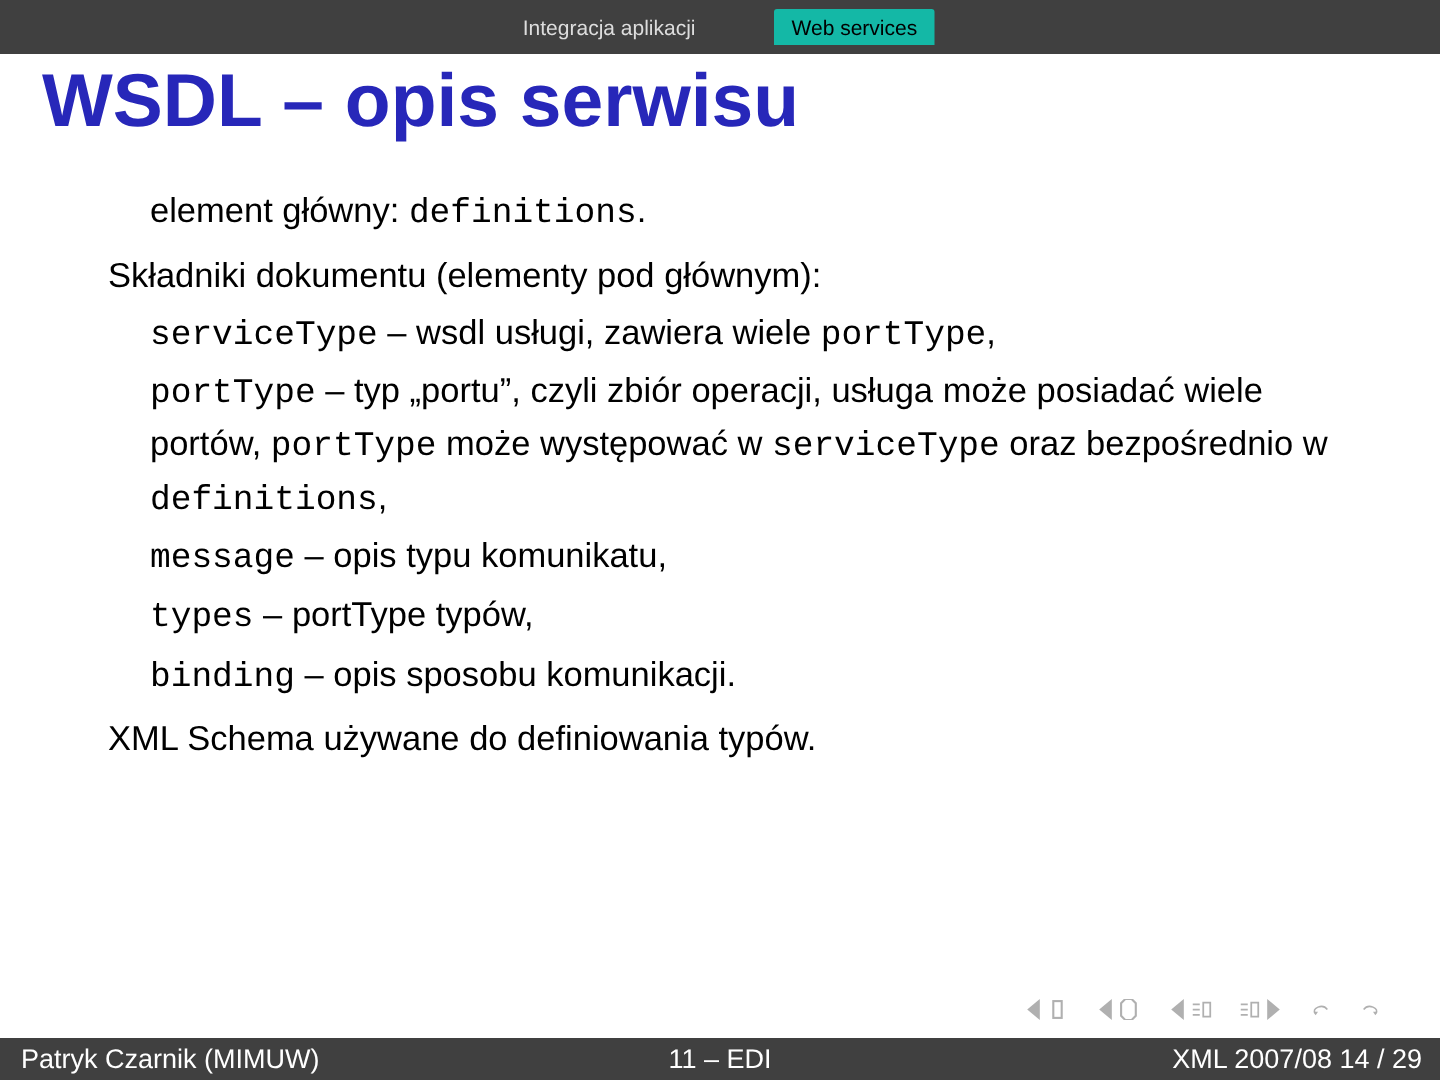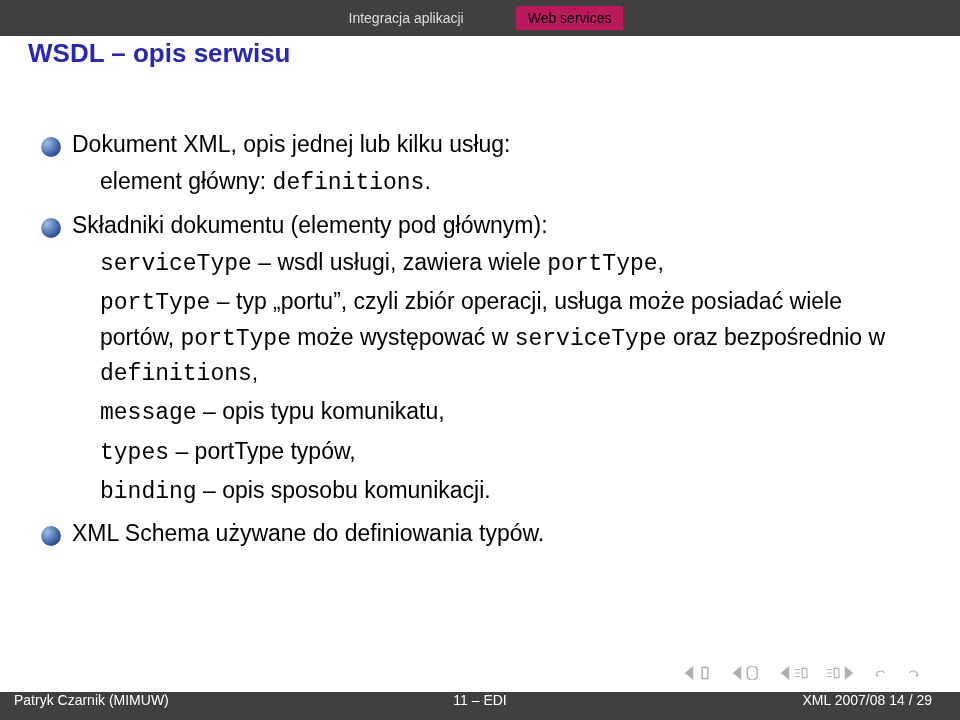--- a/index.html
+++ b/index.html
@@ -1,71 +1,57 @@
 <!DOCTYPE html>
 <html><head>
 <meta charset="utf-8">
 <style>
   * { box-sizing: border-box; margin: 0; padding: 0; }
   html, body { width: 960px; height: 720px; font-family: Arial, Helvetica, sans-serif; background: #fff; }
   .slide { position: relative; width: 960px; height: 720px; background: #fff; }
 
   .topnav { position: absolute; top: 0; left: 0; right: 0; height: 36px; background: #404040; display: flex; justify-content: center; align-items: center; gap: 40px; font-size: 14px; color: #ddd; }
   .topnav .tab { padding: 4px 12px; cursor: default; }
-  .topnav .tab.active { background: #be185d; color: #000; border-radius: 2px 2px 0 0; }
+  .topnav .tab.active { background: #14b8a6; color: #000; border-radius: 2px 2px 0 0; }
 
-  .title { position: absolute; top: 38px; left: 28px; font-size: 26px; color: #2727b9; font-weight: bold; }
+  .title { position: absolute; top: 38px; left: 28px; font-size: 50px; color: #2727b9; font-weight: bold; }
 
   .content { position: absolute; top: 120px; left: 40px; right: 40px; font-size: 23px; color: #000; line-height: 1.45; }
   .b1 { display: flex; margin-top: 8px; }
   .b1 .bullet { width: 22px; height: 22px; flex-shrink: 0; margin-right: 10px; margin-top: 6px; position: relative; }
   .b1 .bullet svg { width: 22px; height: 22px; }
   .b1-text { flex: 1; }
   .b2 { display: flex; margin-left: 36px; margin-top: 4px; }
   .b2 .bullet { width: 14px; height: 14px; flex-shrink: 0; margin-right: 10px; margin-top: 10px; }
   .b2 .bullet svg { width: 14px; height: 14px; }
   .b2-text { flex: 1; }
   .tt { font-family: "Courier New", monospace; }
 
   .nav-icons { position: absolute; bottom: 40px; right: 40px; display: flex; gap: 18px; align-items: center; font-size: 14px; color: #b0b0b0; }
   .nav-icons svg { width: 14px; height: 14px; }
   .nav-icons .pair { display: flex; gap: 2px; align-items: center; }
 
-  .footer { position: absolute; bottom: 0; left: 0; right: 0; height: 28px; background: #404040; color: #fff; display: flex; align-items: flex-start; font-size: 14px; }
+  .footer { position: absolute; bottom: 0; left: 0; right: 0; height: 28px; background: #404040; color: #fff; display: flex; align-items: center; font-size: 18px; }
   .footer .left { padding-left: 14px; }
   .footer .center { position: absolute; left: 50%; transform: translateX(-50%); }
-  .footer .right { margin-left: auto; padding-right: 28px; }
+  .footer .right { margin-left: auto; padding-right: 12px; }
 </style>
 </head>
 <body>
 
 <div class="slide">
   <div class="topnav">
     <div class="tab">Integracja aplikacji</div>
     <div class="tab active">Web services</div>
   </div>
 
   <div class="title">WSDL – opis serwisu</div>
 
   <div class="content">
 
-    <div class="b1">
-      <span class="bullet">
-        <svg viewBox="0 0 20 20">
-            <defs>
-              <radialGradient id="g1" cx="30%" cy="30%" r="70%">
-                <stop offset="0%" stop-color="#9fbfe8"></stop>
-                <stop offset="100%" stop-color="#2a4f99"></stop>
-              </radialGradient>
-            </defs>
-            <circle cx="10" cy="10" r="9" fill="url(#g1)"></circle>
-          </svg>
-      </span>
-      <div class="b1-text">Dokument XML, opis jednej lub kilku usług:</div>
-    </div>
     <div class="b2">
       <span class="bullet">
         <svg viewBox="0 0 14 14">
             <circle cx="7" cy="7" r="6" fill="url(#g2)"></circle>
           </svg>
       </span>
       <div class="b2-text"><span>element główny: </span><span class="tt">definitions</span><span>.</span></div>
     </div>
 
     <div class="b1">

